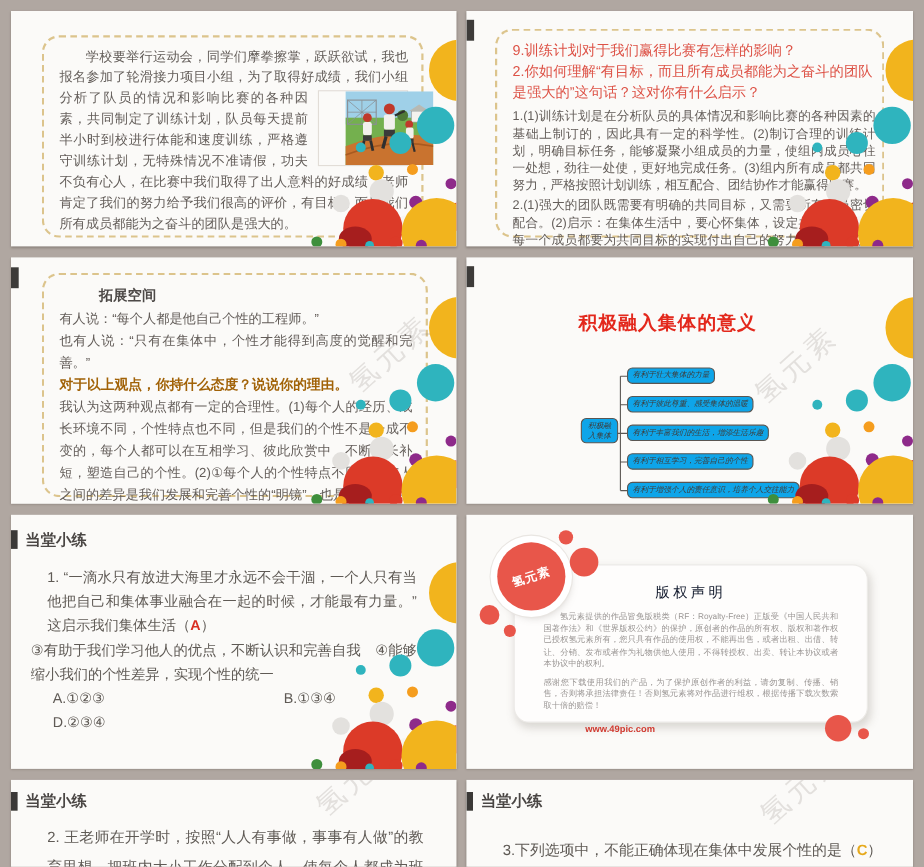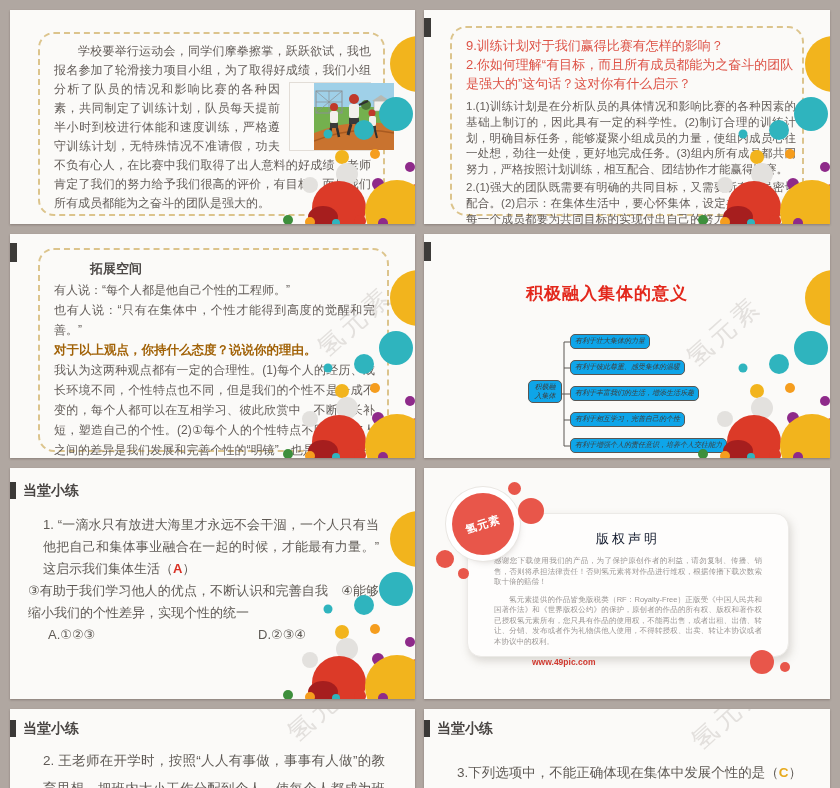--- a/index.html
+++ b/index.html
@@ -275,20 +275,21 @@
 <div class="slide s5">
   <div class="hdr" style="top:14px;">
     <span class="bar"></span>
     <span class="hdr-label">当堂小练</span>
   </div>
   <div class="s5-block">
     <p class="s5-q"><span>1. “一滴水只有放进大海里才永远不会干涸，一个人只有当他把自己和集体事业融合在一起的时候，才能最有力量。” 这启示我们集体生活（</span><span class="ans-red">A</span><span>）</span></p>
     <p class="s5-opts">③有助于我们学习他人的优点，不断认识和完善自我　④能够缩小我们的个性差异，实现个性的统一</p>
     <div class="choices">
       <span>A.①②③</span>
+      <span>B.①③④</span>
       <span>D.②③④</span>
     </div>
   </div>
   <div class="dots"><svg width="165" height="190" viewBox="0 0 165 190" xmlns="http://www.w3.org/2000/svg">
         <circle cx="168" cy="30" r="28" fill="#f2b41d"></circle>
         <circle cx="146" cy="80" r="17" fill="#2fb4be"></circle>
         <circle cx="114" cy="96" r="10" fill="#2fb4be"></circle>
         <circle cx="78" cy="100" r="4.5" fill="#2fb4be"></circle>
         <circle cx="172" cy="108" r="6" fill="#2fb4be"></circle>
         <circle cx="92" cy="123" r="7" fill="#f2b41d"></circle>
@@ -307,22 +308,22 @@
         <circle cx="60" cy="188" r="5" fill="#f59d1e"></circle>
         <circle cx="86" cy="189" r="4" fill="#2fb4be"></circle>
         <circle cx="110" cy="187" r="6" fill="#dc3a28"></circle>
         <circle cx="133" cy="189" r="5" fill="#8e2a8a"></circle>
       </svg></div>
 </div>
 
 <div class="slide s6">
   <div class="c-card">
     <div class="c-title">版权声明</div>
+    <p class="c-p c-p2">氢元素提供的作品皆免版税类（RF：Royalty-Free）正版受《中国人民共和国著作法》和《世界版权公约》的保护，原创者的作品的所有权、版权和著作权已授权氢元素所有，您只具有作品的使用权，不能再出售，或者出租、出借、转让、分销、发布或者作为礼物供他人使用，不得转授权、出卖、转让本协议或者本协议中的权利。</p>
     <p class="c-p">感谢您下载使用我们的产品，为了保护原创作者的利益，请勿复制、传播、销售，否则将承担法律责任！否则氢元素将对作品进行维权，根据传播下载次数索取十倍的赔偿！</p>
-    <p class="c-p c-p2">氢元素提供的作品皆免版税类（RF：Royalty-Free）正版受《中国人民共和国著作法》和《世界版权公约》的保护，原创者的作品的所有权、版权和著作权已授权氢元素所有，您只具有作品的使用权，不能再出售，或者出租、出借、转让、分销、发布或者作为礼物供他人使用，不得转授权、出卖、转让本协议或者本协议中的权利。</p>
     <div class="c-footer">
       <span class="c-url">www.49pic.com</span>
     </div>
   </div>
   <div class="logo-circle">
     <span class="logo-text">氢元素</span>
   </div>
   <div class="red-dot" style="left:84px;top:14px;width:13px;height:13px;"></div>
   <div class="red-dot" style="left:94px;top:30px;width:26px;height:26px;"></div>
   <div class="red-dot" style="left:12px;top:82px;width:18px;height:18px;"></div>

